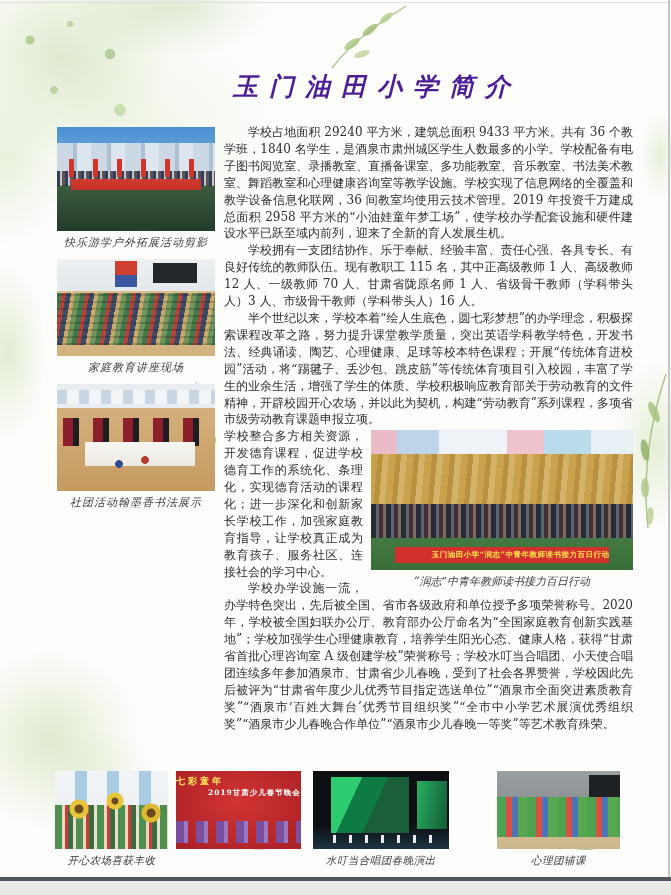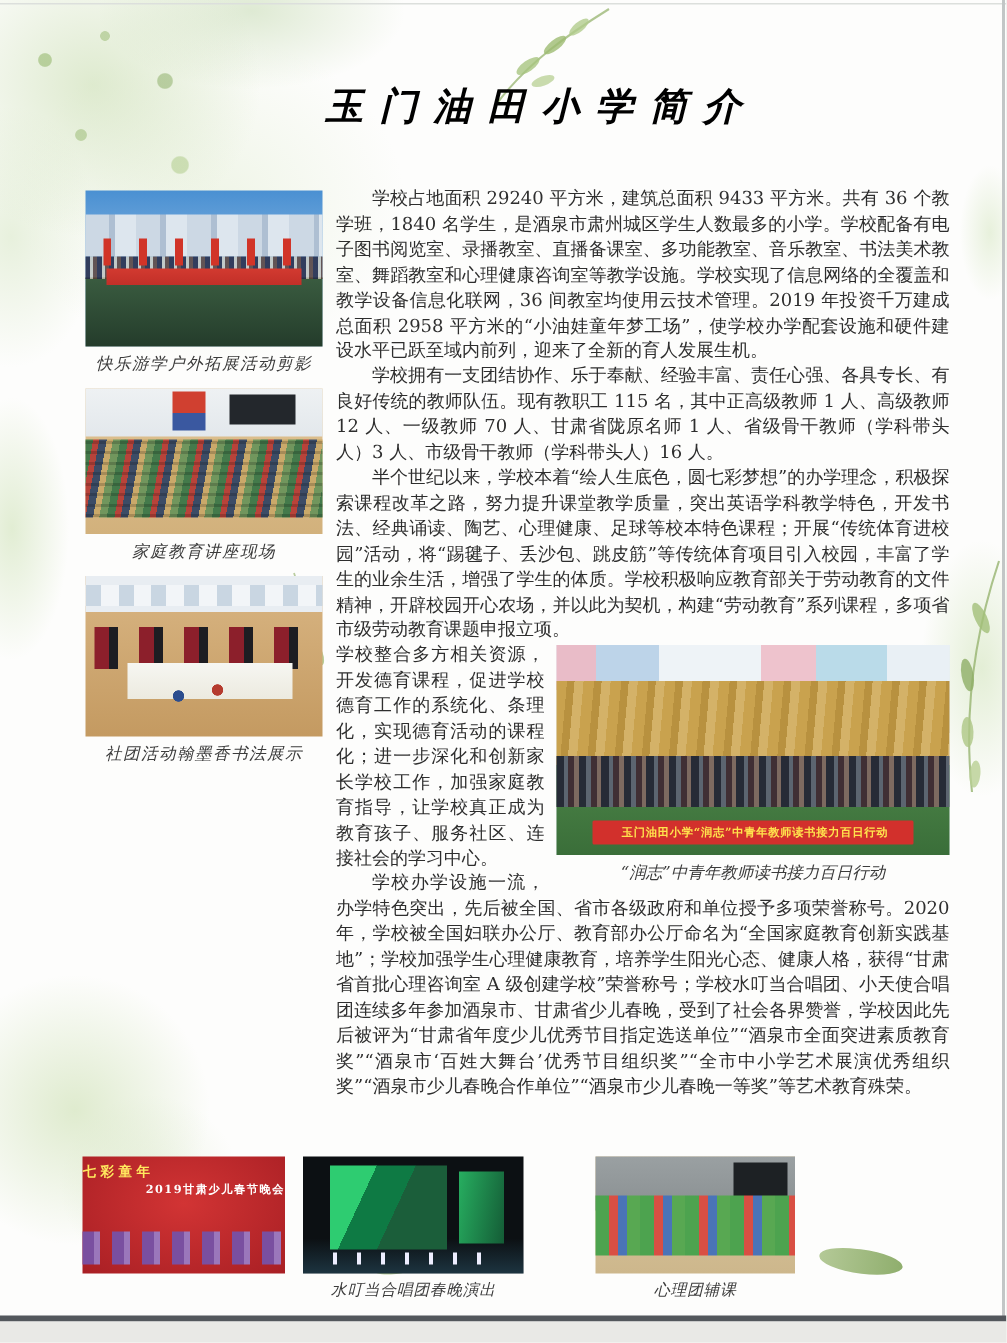--- a/index.html
+++ b/index.html
@@ -34,22 +34,22 @@
       radial-gradient(closest-side at 45% 45%, rgba(203,223,176,.60), rgba(203,223,176,0)),
       radial-gradient(closest-side at 70% 70%, rgba(224,235,210,.55), rgba(224,235,210,0));}
   .dec-right-top{left:640px;top:110px;width:50px;height:90px;
     background:radial-gradient(closest-side at 40% 50%, rgba(210,228,188,.5), rgba(210,228,188,0));}
   .leaf{position:absolute;border-radius:50% 60% 55% 60%;pointer-events:none;}
   .leaf-a{left:248px;top:838px;width:36px;height:11px;transform:rotate(-10deg);
     background:linear-gradient(90deg,#c2d4a4,#a9c188);}
   .leaf-b{left:546px;top:833px;width:56px;height:16px;transform:rotate(7deg);
     background:linear-gradient(90deg,#b4c997,#8fae6d);}
   
-  .title{position:absolute;left:210px;top:54px;width:302px;margin:0;text-align:center;
-    font-size:25px;font-weight:bold;font-style:italic;letter-spacing:11px;color:#000000;}
+  .title{position:absolute;left:210px;top:54px;width:302px;margin:16px;text-align:center;
+    font-size:25px;font-weight:bold;font-style:italic;letter-spacing:11px;color:#4c1d95;}
   
   .left-col{position:absolute;left:57px;top:127px;width:158px;}
   figure{margin:0;}
   .lfig{margin:0 0 9px 0;}
   .photo{position:relative;width:100%;overflow:hidden;background:#ccc;}
   figcaption{margin-top:4px;text-align:center;font-style:italic;font-size:11px;
     line-height:15px;color:#3b3b3b;letter-spacing:1px;}
   
   .ph1{height:109px;background:
     radial-gradient(ellipse 36px 32px at 12% 55%, #2e5f36 55%, rgba(46,95,54,0) 72%),
@@ -102,22 +102,22 @@
   .text-col p.cont{text-indent:0;}
   
   .inline-fig{float:right;width:262px;margin:2px 0 4px 8px;}
   .ph6{height:140px;background:
     repeating-linear-gradient(90deg,#262b36 0 5px,#5c6570 5px 8px,#402f34 8px 12px,#7d6a60 12px 15px) 0 74px / 100% 34px no-repeat,
     linear-gradient(#4c8448,#3a6e39) 0 80px / 100% 60px no-repeat,
     repeating-linear-gradient(95deg,#c9a24e 0 7px,#b8913f 7px 12px,#d4b268 12px 18px) 0 24px / 100% 56px no-repeat,
     linear-gradient(90deg,#e9bcc8 0 10%,#bdd4e9 10% 26%,#eef3f7 26% 52%,#eec3cd 52% 66%,#badbe9 66% 84%,#e9f0f5 84% 100%) 0 0 / 100% 30px no-repeat,
     #dfe9f2;}
   .ph6 .banner{position:absolute;left:9%;right:9%;bottom:7px;height:16px;background:#d2302c;
-    color:#ffe34d;font-size:7.5px;line-height:16px;text-align:left;letter-spacing:.5px;
-    font-weight:bold;font-style:normal;border-radius:1px;padding-left:20px;}
+    color:#ffe34d;font-size:7.5px;line-height:16px;text-align:right;letter-spacing:.5px;
+    font-weight:bold;font-style:normal;border-radius:1px;}
   .inline-fig figcaption{letter-spacing:0;}
   
   .bottom-row{position:absolute;left:55px;top:771px;width:565px;display:flex;}
   .bfig{margin:0;}
   .bfig .photo{height:78px;}
   .bfig figcaption{font-size:10.5px;line-height:14px;letter-spacing:.5px;}
   .b1{width:122px;margin-right:8px;}
   .b2{width:135px;margin-right:12px;}
   .b3{width:147px;margin-right:5px;}
   .b4{width:133px;padding-left:43px;}
@@ -206,20 +206,24 @@
       <div class="photo ph6">
         <span class="banner">玉门油田小学“润志”中青年教师读书接力百日行动</span>
       </div>
       <figcaption>“润志”中青年教师读书接力百日行动</figcaption>
     </figure>
     <p class="cont">学校整合多方相关资源，开发德育课程，促进学校德育工作的系统化、条理化，实现德育活动的课程化；进一步深化和创新家长学校工作，加强家庭教育指导，让学校真正成为教育孩子、服务社区、连接社会的学习中心。</p>
     <p>学校办学设施一流，办学特色突出，先后被全国、省市各级政府和单位授予多项荣誉称号。2020 年，学校被全国妇联办公厅、教育部办公厅命名为“全国家庭教育创新实践基地”；学校加强学生心理健康教育，培养学生阳光心态、健康人格，获得“甘肃省首批心理咨询室 A 级创建学校”荣誉称号；学校水叮当合唱团、小天使合唱团连续多年参加酒泉市、甘肃省少儿春晚，受到了社会各界赞誉，学校因此先后被评为“甘肃省年度少儿优秀节目指定选送单位”“酒泉市全面突进素质教育奖”“酒泉市‘百姓大舞台’优秀节目组织奖”“全市中小学艺术展演优秀组织奖”“酒泉市少儿春晚合作单位”“酒泉市少儿春晚一等奖”等艺术教育殊荣。</p>
   </div>
 
   <div class="bottom-row">
+    <figure class="bfig b1">
+      <div class="photo ph7"></div>
+      <figcaption>开心农场喜获丰收</figcaption>
+    </figure>
     <figure class="bfig b2">
       <div class="photo ph8">
         <span class="bl1">七彩童年</span>
         <span class="bl2">2019甘肃少儿春节晚会</span>
       </div>
     </figure>
     <figure class="bfig b3">
       <div class="photo ph9"></div>
       <figcaption>水叮当合唱团春晚演出</figcaption>
     </figure>

